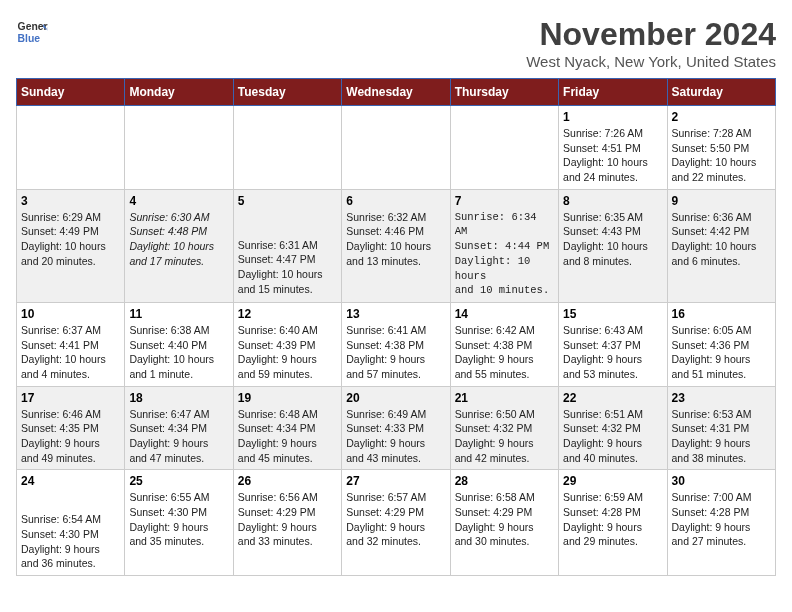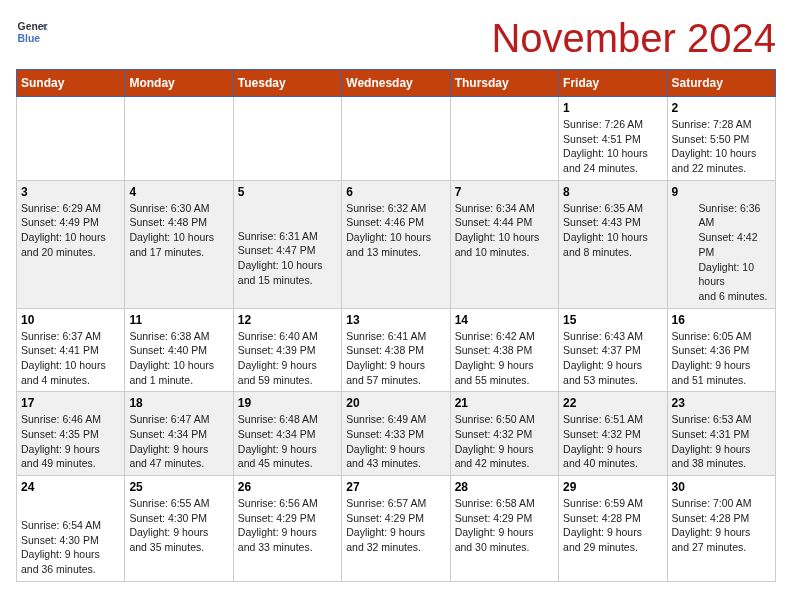--- a/index.html
+++ b/index.html
@@ -20,35 +20,35 @@
       display: flex;
       align-items: center;
       gap: 4px;
     }
     .logo-icon {
       width: 32px;
       height: 32px;
     }
     .title-block { text-align: right; }
     .month-title {
-      font-size: 40px;
-      font-weight: normal;
-      color: #b91c1c;
+      font-size: 32px;
+      font-weight: bold;
+      color: #404040;
     }
     .location {
       font-size: 15px;
       color: #555;
     }
     .calendar {
       width: 100%;
       border-collapse: collapse;
       font-size: 11px;
     }
     .calendar th {
-      background: #c2410c;
+      background: #7f1d1d;
       color: #fff;
       padding: 6px 4px;
       text-align: left;
       font-size: 12px;
       font-weight: bold;
       border: 1px solid #3a62b0;
     }
     .calendar td {
       border: 1px solid #ccc;
       vertical-align: top;
@@ -81,20 +81,21 @@
 <div class="header">
   <div class="logo">
     <svg class="logo-icon" viewBox="0 0 40 40" xmlns="http://www.w3.org/2000/svg">
       <text x="2" y="18" font-family="Arial" font-size="13" font-weight="bold" fill="#333">General</text>
       <text x="2" y="32" font-family="Arial" font-size="13" font-weight="bold" fill="#4472c4">Blue</text>
       <polygon points="34,10 40,18 34,14" fill="#4472c4"></polygon>
     </svg>
   </div>
   <div class="title-block">
     <div class="month-title">November 2024</div>
+    <div class="location">West Nyack, New York, United States</div>
   </div>
 </div>
 
 <table class="calendar">
   <thead>
     <tr id="weekday-header">
         <th>Sunday</th>
         <th>Monday</th>
         <th>Tuesday</th>
         <th>Wednesday</th>
@@ -128,56 +129,56 @@
       <tr>
         <td>
           <span class="day-number">3</span>
           <div class="day-info" style="white-space: pre-line;">Sunrise: 6:29 AM
 Sunset: 4:49 PM
 Daylight: 10 hours
 and 20 minutes.</div>
         </td>
         <td>
           <span class="day-number">4</span>
-          <div class="day-info" style="white-space: pre-line;">Sunrise: 6:30 AM
+          <div class="day-info" style="white-space: pre-line; font-style: italic;">Sunrise: 6:30 AM
 Sunset: 4:48 PM
 Daylight: 10 hours
 and 17 minutes.</div>
         </td>
         <td>
           <span class="day-number">5</span>
           <div class="day-info" style="white-space: pre-line; margin-top: 30px;">Sunrise: 6:31 AM
 Sunset: 4:47 PM
 Daylight: 10 hours
 and 15 minutes.</div>
         </td>
         <td>
           <span class="day-number">6</span>
           <div class="day-info" style="white-space: pre-line;">Sunrise: 6:32 AM
 Sunset: 4:46 PM
 Daylight: 10 hours
 and 13 minutes.</div>
         </td>
         <td>
           <span class="day-number">7</span>
-          <div class="day-info" style="white-space: pre-line;">Sunrise: 6:34 AM
+          <div class="day-info" style="white-space: pre-line; font-family: Liberation Mono, monospace;">Sunrise: 6:34 AM
 Sunset: 4:44 PM
 Daylight: 10 hours
 and 10 minutes.</div>
         </td>
         <td>
           <span class="day-number">8</span>
           <div class="day-info" style="white-space: pre-line;">Sunrise: 6:35 AM
 Sunset: 4:43 PM
 Daylight: 10 hours
 and 8 minutes.</div>
         </td>
         <td>
           <span class="day-number">9</span>
-          <div class="day-info" style="white-space: pre-line; margin-left: 27px;">Sunrise: 6:36 AM
+          <div class="day-info" style="white-space: pre-line;">Sunrise: 6:36 AM
 Sunset: 4:42 PM
 Daylight: 10 hours
 and 6 minutes.</div>
         </td>
       </tr>
       <tr>
         <td>
           <span class="day-number">10</span>
           <div class="day-info" style="white-space: pre-line;">Sunrise: 6:37 AM
 Sunset: 4:41 PM

